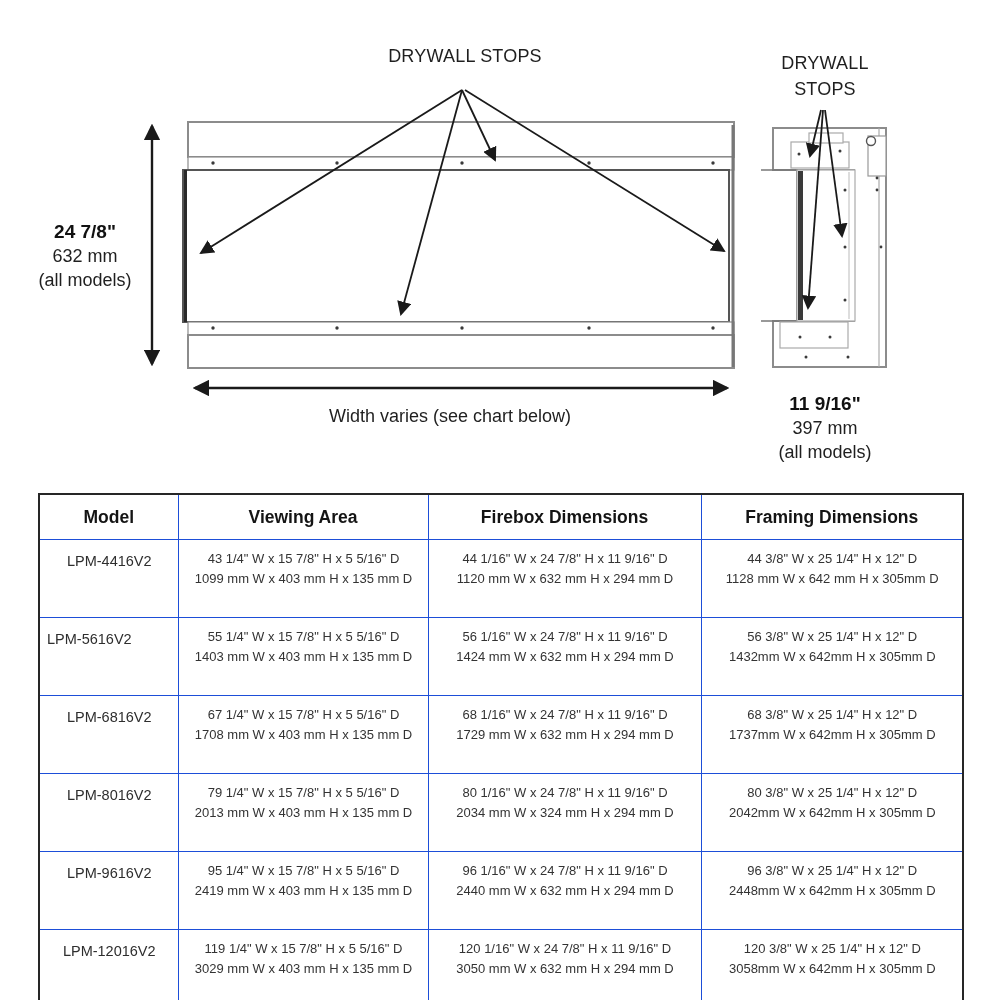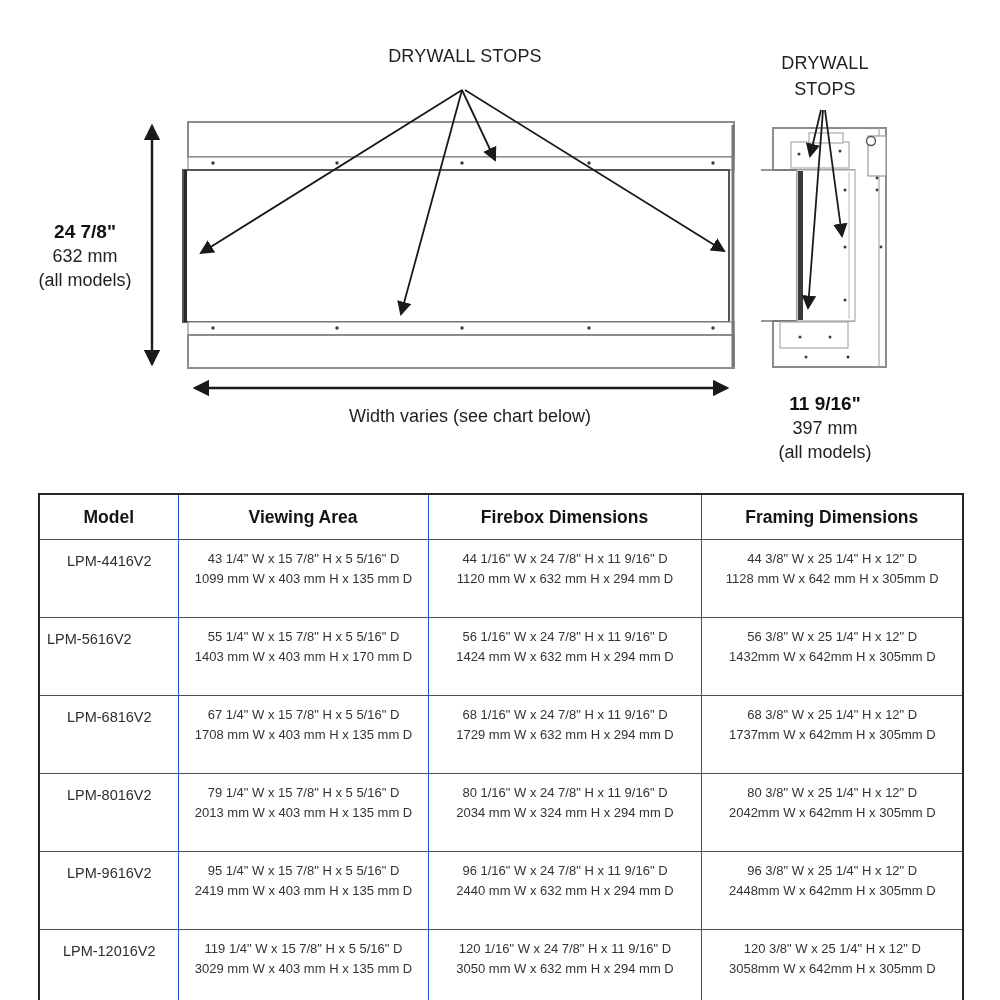--- a/index.html
+++ b/index.html
@@ -24,21 +24,21 @@
   .dim-block {
     position: absolute;
     text-align: center;
     line-height: 24px;
     font-size: 18px;
     color: #1f1f1f;
   }
   #dim-height { top: 220px; left: 10px;  width: 150px; }
   #dim-depth  { top: 392px; left: 748px; width: 154px; }
   .dim-inches { font-weight: bold; font-size: 19px; color: #111; }
-  #label-width-note { top: 406px; left: 240px; width: 460px; position: absolute; text-align: center; font-size: 18px; color: #1f1f1f; }
+  #label-width-note { top: 406px; left: 220px; width: 460px; position: absolute; text-align: center; font-size: 18px; color: #1f1f1f; }
 
   svg.lineart { position: absolute; top: 0; left: 0; }
 
   
   .spec-table {
     position: absolute;
     top: 493px;
     left: 38px;
     width: 924px;
     border-collapse: collapse;
@@ -223,21 +223,21 @@
         </td>
         <td>
           <div>44 3/8" W x 25 1/4" H x 12" D</div>
           <div>1128 mm W x 642 mm H x 305mm D</div>
         </td>
       </tr>
       <tr>
         <td class="col-model">LPM-5616V2</td>
         <td>
           <div>55 1/4" W x 15 7/8" H x 5 5/16" D</div>
-          <div>1403 mm W x 403 mm H x 170 mm D</div>
+          <div>1403 mm W x 403 mm H x 135 mm D</div>
         </td>
         <td>
           <div>56 1/16" W x 24 7/8" H x 11 9/16" D</div>
           <div>1424 mm W x 632 mm H x 294 mm D</div>
         </td>
         <td>
           <div>56 3/8" W x 25 1/4" H x 12" D</div>
           <div>1432mm W x 642mm H x 305mm D</div>
         </td>
       </tr>

